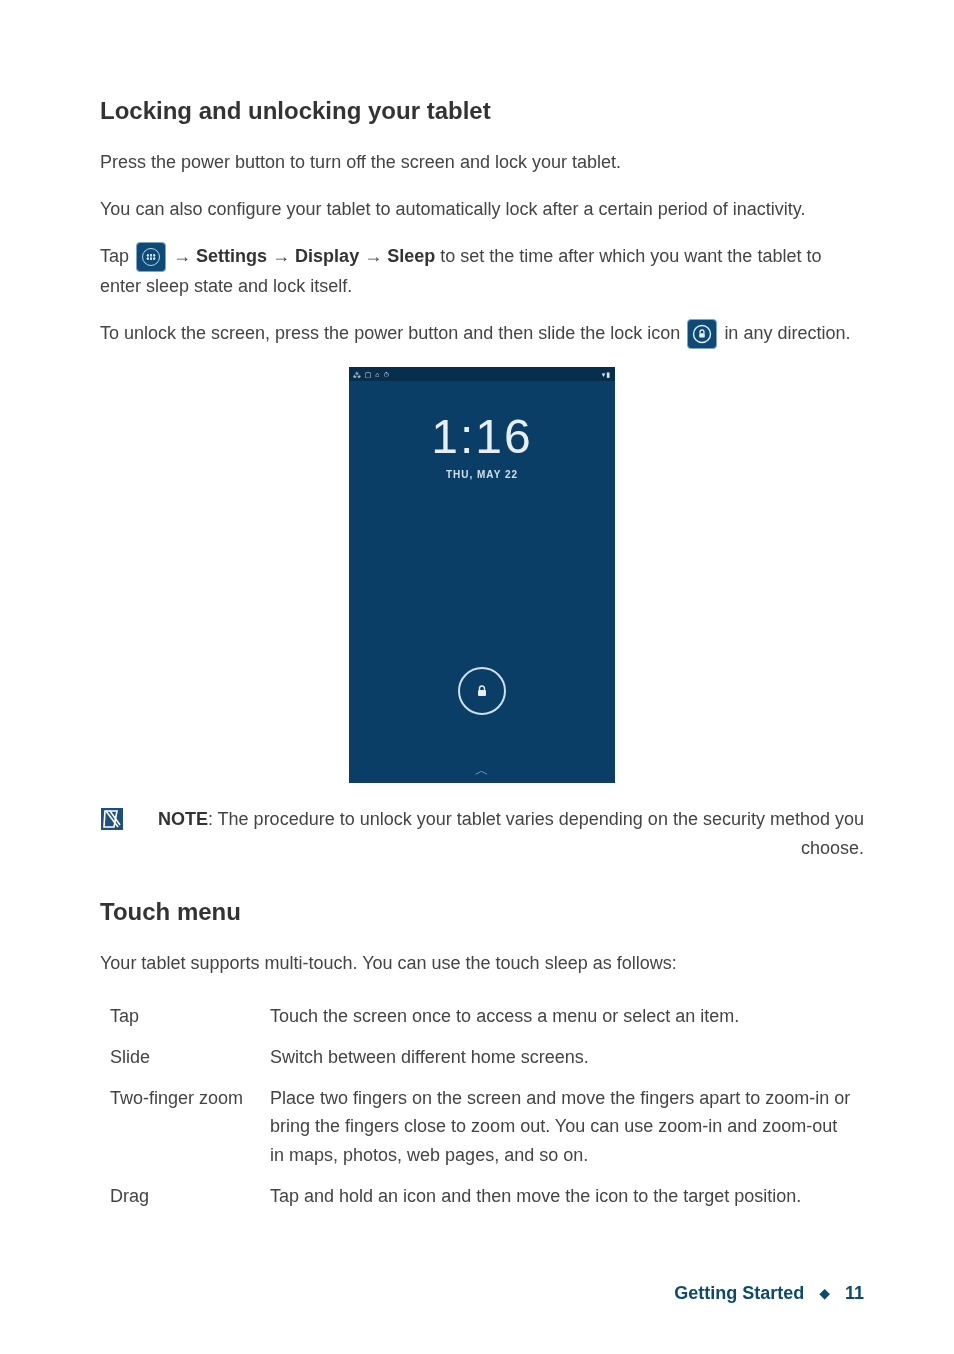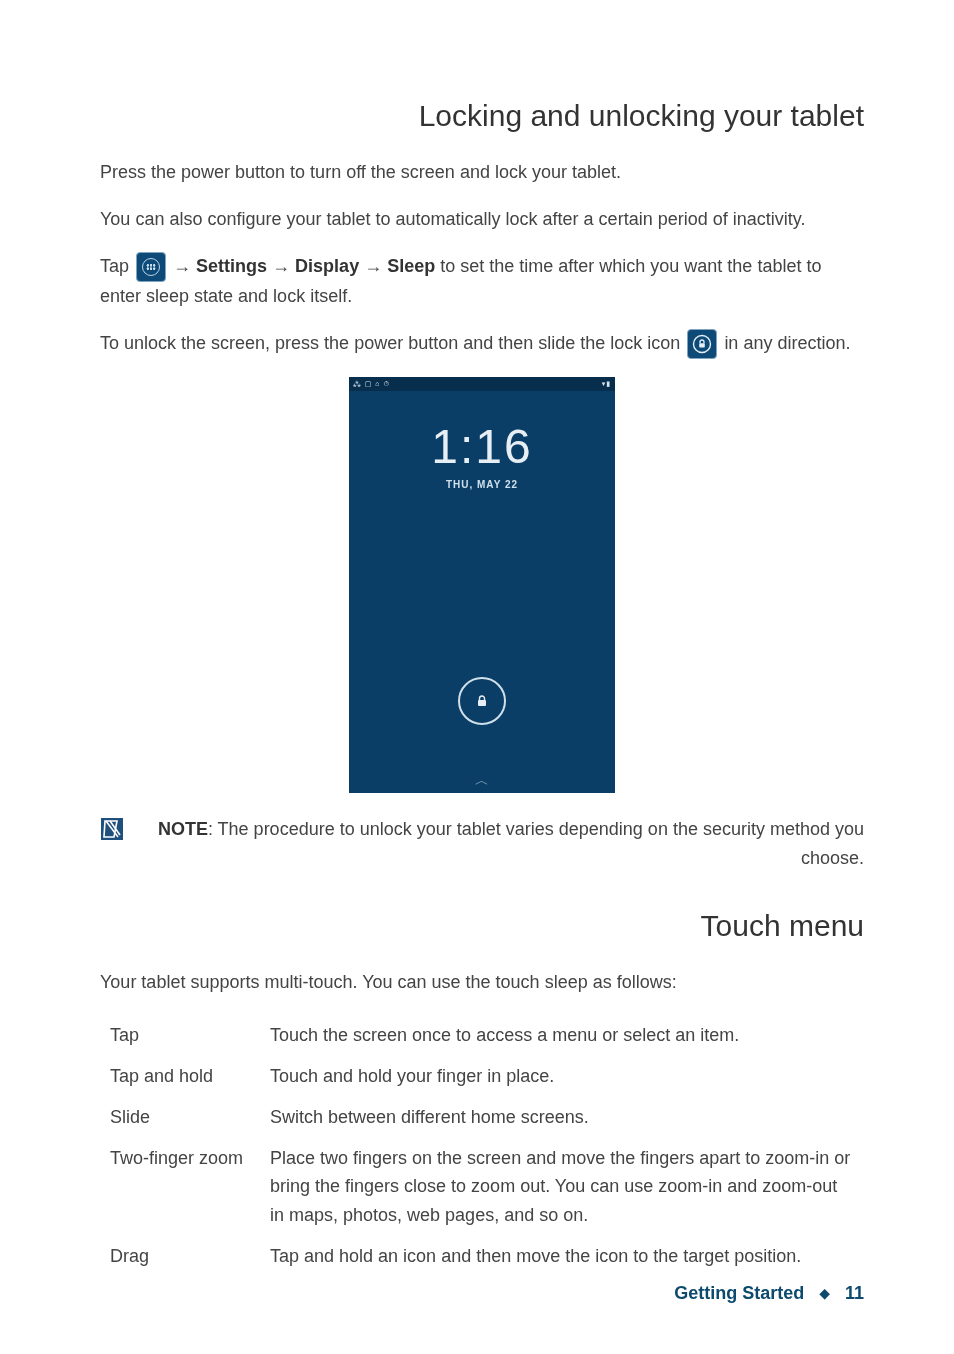--- a/index.html
+++ b/index.html
@@ -8,25 +8,24 @@
     min-height:1354px;
     padding:92px 90px 60px 100px;
     box-sizing:border-box;
     font-family:"Segoe UI","Helvetica Neue",Arial,sans-serif;
     color:#444;
     font-size:18px;
     line-height:1.6;
     position:relative;
   }
   h2{
-    font-size:30px;
-    font-weight:400;
+    font-size:24px;
+    font-weight:700;
     margin:0 0 18px 0;
     color:#333;
-    text-align:right;
   }
   p{margin:0 0 18px 0;}
   .bold{font-weight:700;color:#333;}
   .inline-icon{
     display:inline-flex;
     vertical-align:middle;
     width:28px;height:28px;
     background:#0e4a78;
     border:1px solid #7fa5c0;
     border-radius:4px;
@@ -193,24 +192,20 @@
 <h2>Touch menu</h2>
 
 <p>Your tablet supports multi-touch. You can use the touch sleep as follows:</p>
 
 <div class="tips">
   <div class="tip-row">
     <div class="tip-term">Tap</div>
     <div class="tip-desc">Touch the screen once to access a menu or select an item.</div>
   </div>
   <div class="tip-row">
-    <div class="tip-term">Tap and hold</div>
-    <div class="tip-desc">Touch and hold your finger in place.</div>
-  </div>
-  <div class="tip-row">
     <div class="tip-term">Slide</div>
     <div class="tip-desc">Switch between different home screens.</div>
   </div>
   <div class="tip-row">
     <div class="tip-term">Two-finger zoom</div>
     <div class="tip-desc">Place two fingers on the screen and move the fingers apart to zoom-in or bring the fingers close to zoom out. You can use zoom-in and zoom-out in maps, photos, web pages, and so on.</div>
   </div>
   <div class="tip-row">
     <div class="tip-term">Drag</div>
     <div class="tip-desc">Tap and hold an icon and then move the icon to the target position.</div>

